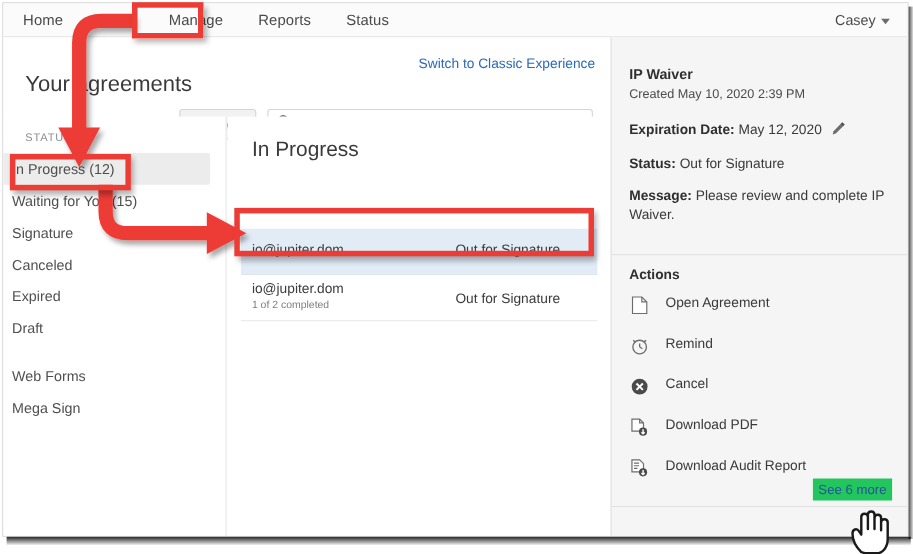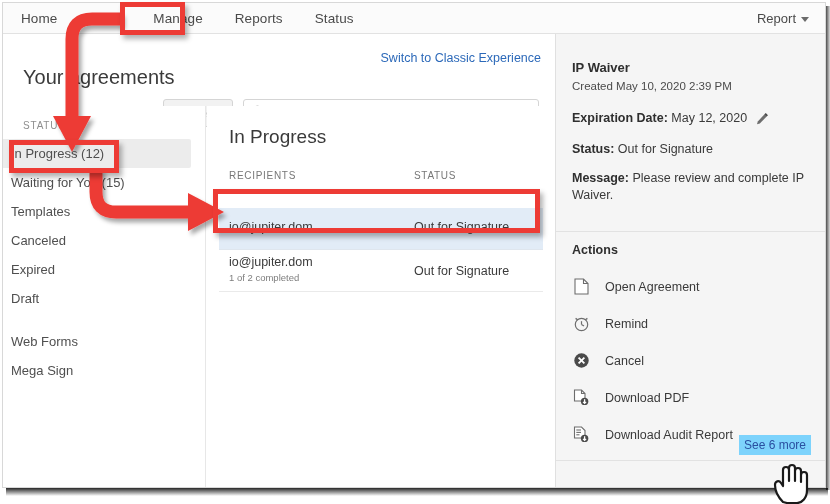--- a/index.html
+++ b/index.html
@@ -217,48 +217,48 @@
     position: absolute; left: 16px; top: 46px;
     font-size: 11.5px; color: #4b4b4b;
   }
   .rp-line {
     position: absolute; left: 16px;
     font-size: 12.5px; color: #3a3a3a;
     width: 240px;
     line-height: 17px;
   }
   .rp-line b { font-weight: bold; color: #2f2f2f; }
-  .rp-exp { top: 76px; display: flex; align-items: center; gap: 8px;}
+  .rp-exp { top: 76px; display: flex; align-items: flex-start; gap: 8px;}
   .rp-status { top: 107px; }
   .rp-msg { top: 136px; }
   .pencil-icon { cursor: pointer; display: inline-flex; }
   .rp-divider {
     position: absolute; left: 0; top: 197px;
     width: 270px; height: 1px; background: #e2e2e2;
   }
   .rp-actions-title {
     position: absolute; left: 16px; top: 209px;
     font-size: 12.5px; font-weight: bold; color: #2f2f2f;
   }
   .act-list { position: absolute; left: 0; top: 234px; width: 270px; }
   .act-item {
     height: 37px;
-    display: flex; align-items: center;
+    display: flex; align-items: flex-start;
     padding-left: 16px; gap: 14px;
     cursor: pointer;
   }
   .act-icon { width: 19px; height: 19px; display:flex; align-items:center; justify-content:center; }
   .act-label { font-size: 12.5px; color: #3a3a3a; }
   .rp-footer-divider {
     position: absolute; left: 0; bottom: 28px;
     width: 270px; height: 1px; background: #e2e2e2;
   }
   .see-more {
     position: absolute; right: 14px; bottom: 34px;
-    background: #7dd3fc;
+    background: #22c55e;
     color: #2a4fa0;
     font-size: 12px;
     padding: 3px 5px;
     cursor: pointer;
     white-space: nowrap;
   }
   .anno-box {
     position: absolute;
     border: 5px solid #ed3b35;
     box-shadow: 3px 4px 5px rgba(0,0,0,0.30);
@@ -278,21 +278,21 @@
 
     <div class="topnav">
       <div class="nav-items">
         <div class="nav-item">Home</div>
         <div class="nav-item">Send</div>
         <div class="nav-item">Manage</div>
         <div class="nav-item">Reports</div>
         <div class="nav-item">Status</div>
       </div>
       <div class="nav-user">
-        <span>Report</span>
+        <span>Casey</span>
         <span class="caret-down"></span>
       </div>
     </div>
 
     <div class="page-head">
       <div class="switch-classic">Switch to Classic Experience</div>
       <div class="page-title">Your agreements</div>
 
       <div class="filters-btn">
         <span class="funnel">
@@ -317,21 +317,21 @@
     <div class="sidebar">
       <div class="side-heading">STATUS</div>
       <div class="side-list">
         <div class="side-item selected">
           <span>In Progress (12)</span>
         </div>
         <div class="side-item">
           <span>Waiting for You (15)</span>
         </div>
         <div class="side-item">
-          <span>Templates</span>
+          <span>Signature</span>
         </div>
         <div class="side-item">
           <span>Canceled</span>
         </div>
         <div class="side-item">
           <span>Expired</span>
         </div>
         <div class="side-item">
           <span>Draft</span>
         </div>
@@ -340,24 +340,20 @@
           <span>Web Forms</span>
         </div>
         <div class="side-item">
           <span>Mega Sign</span>
         </div>
       </div>
     </div>
 
     <div class="main">
       <div class="main-title">In Progress</div>
-      <div class="col-heads">
-        <div class="col-head c1">RECIPIENTS</div>
-        <div class="col-head c2">STATUS</div>
-      </div>
       <div class="rows">
         <div class="row selected">
           <div class="recip">io@jupiter.dom</div>
           <div class="status">Out for Signature</div>
         </div>
         <div class="row two-line">
           <div class="recip">io@jupiter.dom</div>
           <div class="sub">1 of 2 completed</div>
           <div class="status">Out for Signature</div>
         </div>

